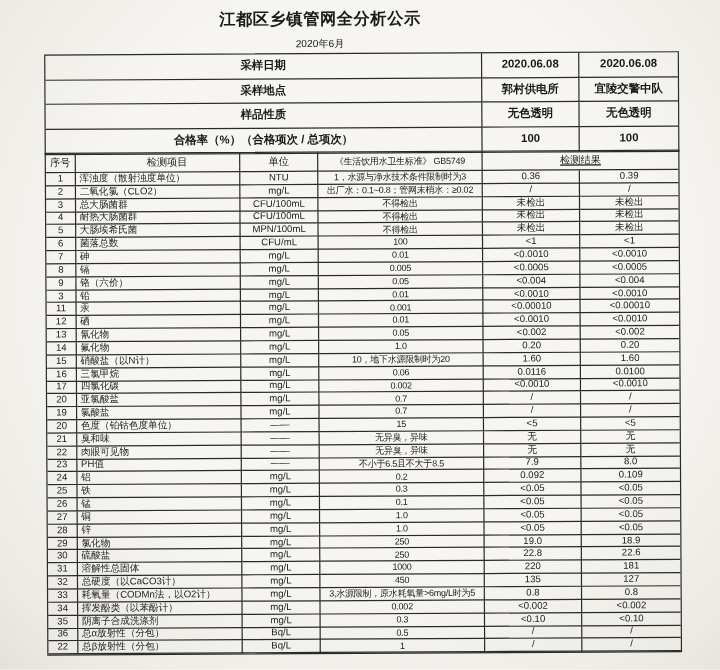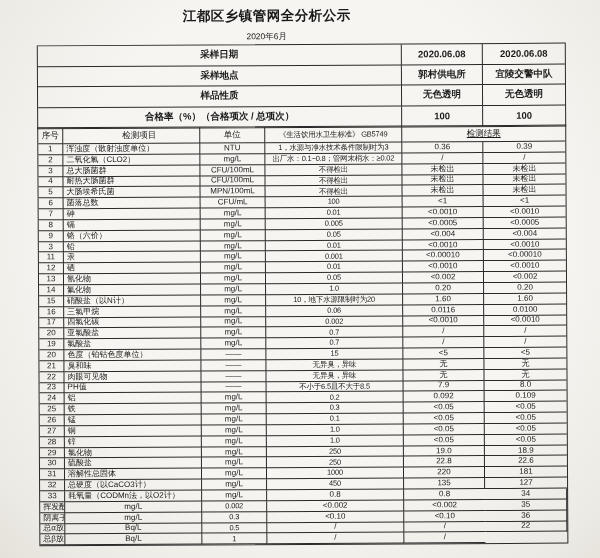--- a/index.html
+++ b/index.html
@@ -276,20 +276,21 @@
       <div class="tc c-r2">181</div>
       <div class="tc c-no">32</div>
       <div class="tc c-item">总硬度（以CaCO3计）</div>
       <div class="tc c-unit">mg/L</div>
       <div class="tc c-std">450</div>
       <div class="tc c-r1">135</div>
       <div class="tc c-r2">127</div>
       <div class="tc c-no">33</div>
       <div class="tc c-item">耗氧量（CODMn法，以O2计）</div>
       <div class="tc c-unit">mg/L</div>
+      <div class="tc c-std">3,水源限制，原水耗氧量&gt;6mg/L时为5</div>
       <div class="tc c-r1">0.8</div>
       <div class="tc c-r2">0.8</div>
       <div class="tc c-no">34</div>
       <div class="tc c-item">挥发酚类（以苯酚计）</div>
       <div class="tc c-unit">mg/L</div>
       <div class="tc c-std">0.002</div>
       <div class="tc c-r1">&lt;0.002</div>
       <div class="tc c-r2">&lt;0.002</div>
       <div class="tc c-no">35</div>
       <div class="tc c-item">阴离子合成洗涤剂</div>

